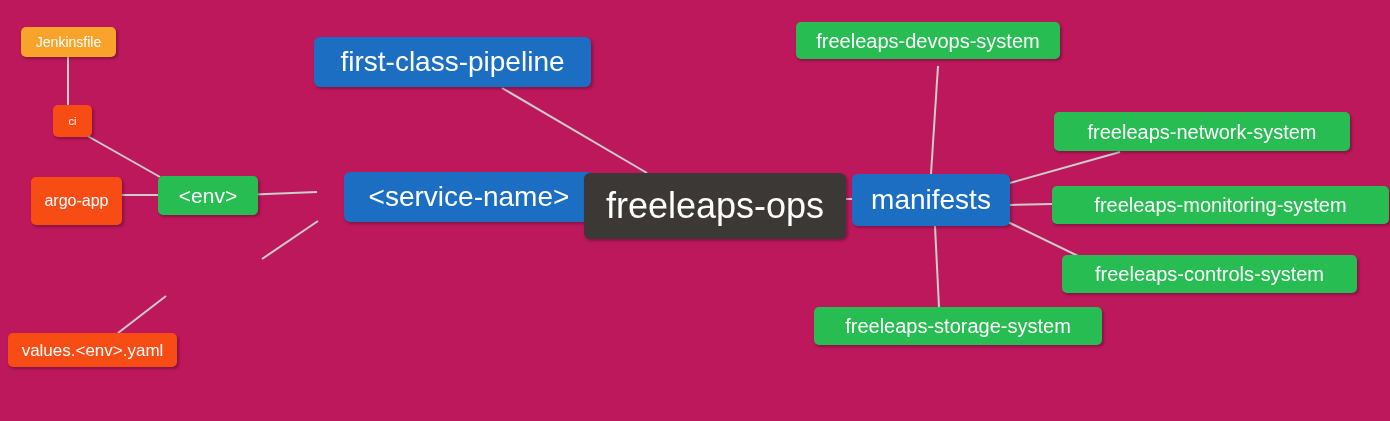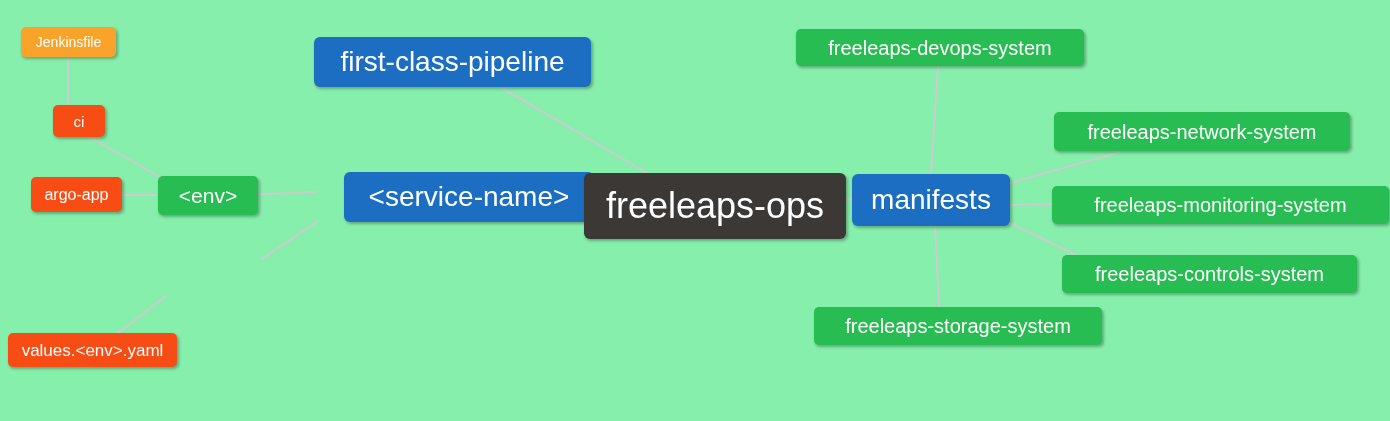--- a/index.html
+++ b/index.html
@@ -1,20 +1,20 @@
 <!DOCTYPE html>
 <html><head>
 <meta charset="utf-8">
 <style>
   html, body { margin: 0; padding: 0; background: #ffffff; }
   .canvas {
     position: relative;
     width: 1390px;
     height: 421px;
-    background: #86efac;
+    background: #be185d;
     overflow: hidden;
     font-family: "Liberation Sans", sans-serif;
   }
   .edges {
     position: absolute;
     left: 0; top: 0;
     width: 1390px; height: 421px;
   }
   .node {
     position: absolute;
@@ -25,30 +25,30 @@
     white-space: nowrap;
     border-radius: 5px;
     box-shadow: 1.5px 2px 3px rgba(0,0,0,0.28);
     cursor: default;
     line-height: 1;
   }
   .node.lg { border-radius: 6px; }
 
   
   #n-jenkinsfile { left: 21px;   top: 27px;  width: 95px;  height: 30px; font-size: 14px; }
-  #n-ci          { left: 53px;   top: 105px; width: 52px;  height: 32px; font-size: 15px; }
-  #n-argo        { left: 31px;   top: 177px; width: 91px;  height: 35px; font-size: 16px; }
+  #n-ci          { left: 53px;   top: 105px; width: 39px;  height: 32px; font-size: 11px; }
+  #n-argo        { left: 31px;   top: 177px; width: 91px;  height: 48px; font-size: 16px; }
   #n-env         { left: 158px;  top: 176px; width: 100px;  height: 39px; font-size: 21px; }
   #n-helm        { left: 147px;  top: 258px; width: 117px; height: 38px; font-size: 21px; }
   #n-values      { left: 8px;    top: 333px; width: 169px; height: 34px; font-size: 17px; }
   #n-service     { left: 317px;  top: 172px; width: 250px; height: 50px; font-size: 28px; margin-left: 27px; }
   #n-pipeline    { left: 314px;  top: 37px;  width: 277px; height: 50px; font-size: 28px; }
   #n-root        { left: 584px;  top: 173px; width: 262px; height: 66px; font-size: 36px; }
   #n-manifests   { left: 852px;  top: 174px; width: 158px; height: 52px; font-size: 28px; }
-  #n-devops      { left: 796px;  top: 29px;  width: 288px; height: 37px; font-size: 20px; }
+  #n-devops      { left: 796px;  top: 22px;  width: 264px; height: 37px; font-size: 20px; }
   #n-network     { left: 1054px; top: 112px; width: 296px; height: 39px; font-size: 20px; }
   #n-monitoring  { left: 1052px; top: 186px; width: 337px; height: 38px; font-size: 20px; }
   #n-controls    { left: 1062px; top: 255px; width: 295px; height: 38px; font-size: 20px; }
   #n-storage     { left: 814px;  top: 307px; width: 288px; height: 38px; font-size: 20px; }
 </style>
 </head>
 <body>
 
 <div class="canvas">
 

